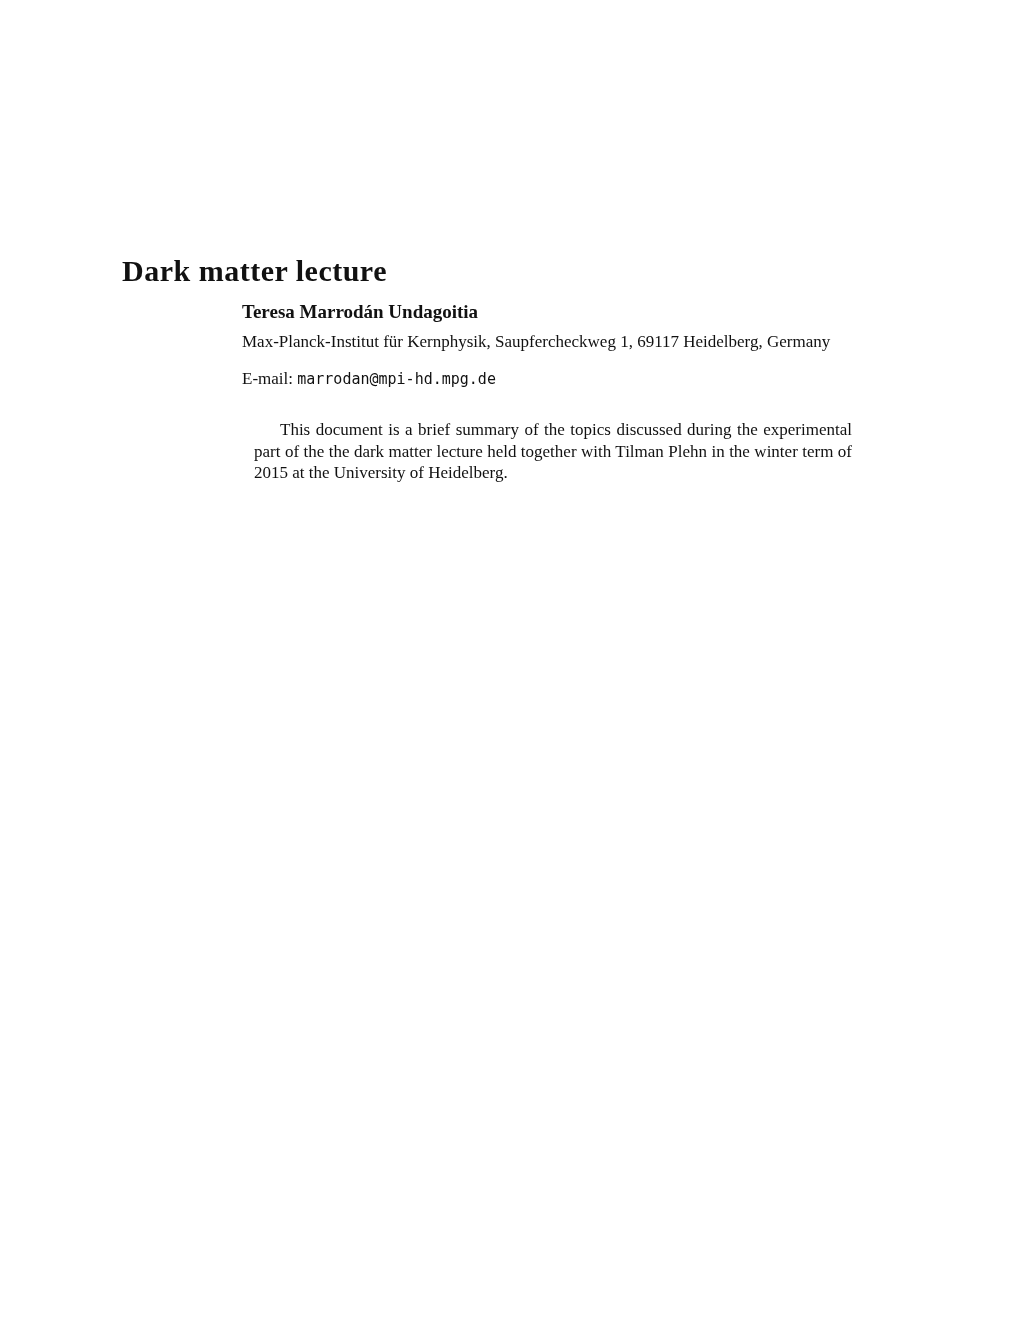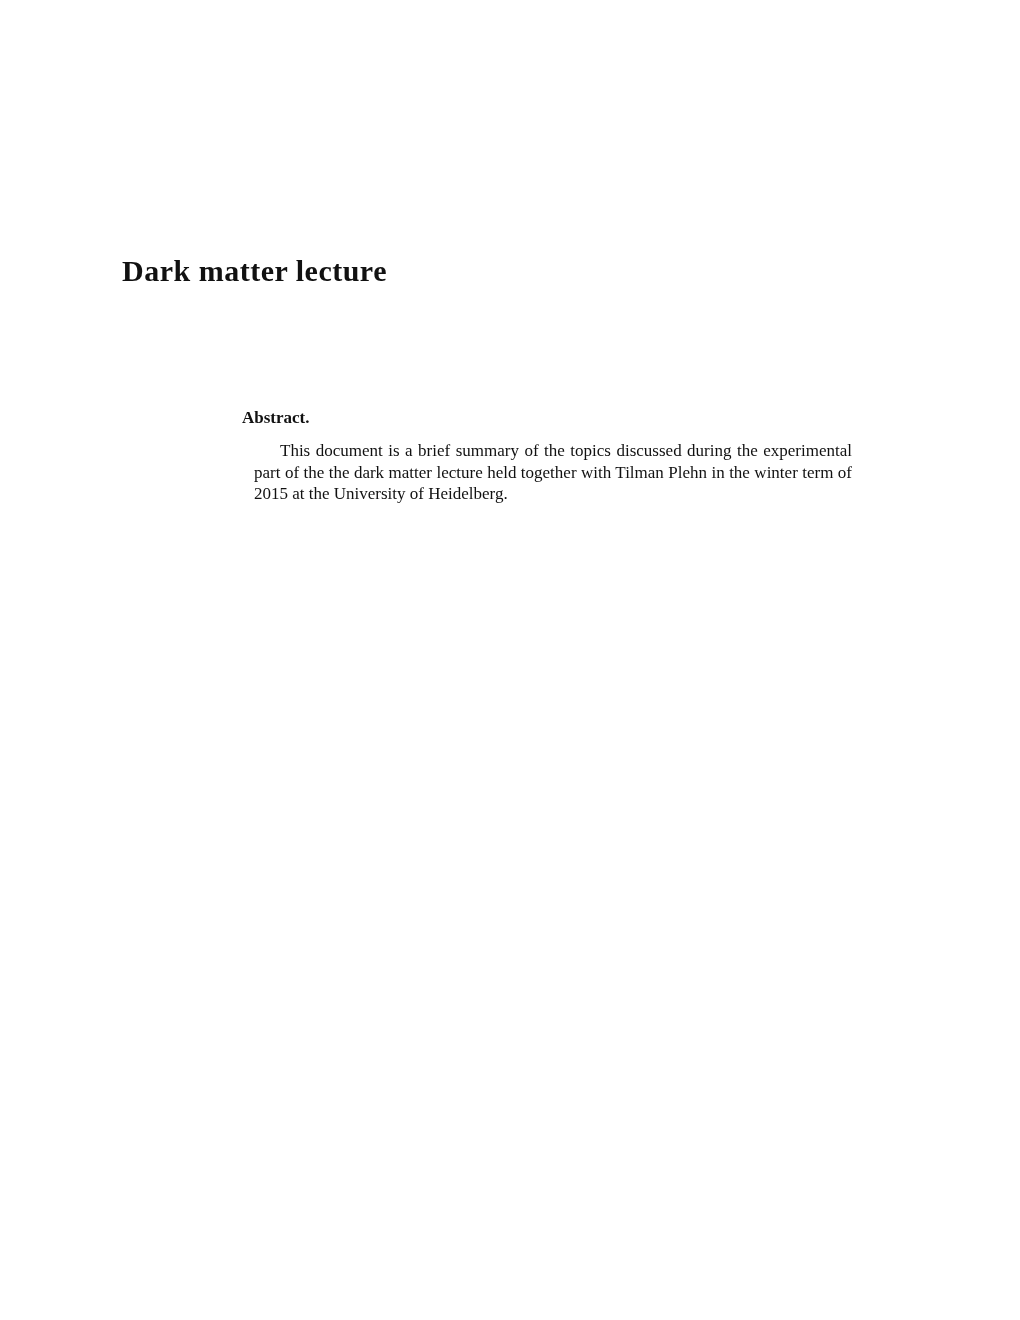--- a/index.html
+++ b/index.html
@@ -71,19 +71,23 @@
     margin: 12px;
   }
 </style>
 </head>
 <body>
 
 <div class="page">
 
   <h1 class="doc-title">Dark matter lecture</h1>
 
+  <div class="author-block">
+    <p class="author-name">Teresa Marrodán Undagoitia</p>
+    <p class="affiliation">Max-Planck-Institut für Kernphysik, Saupfercheckweg 1, 69117 Heidelberg, Germany</p>
+    <p class="email-line"><span>E-mail: </span><span class="email-address">marrodan@mpi-hd.mpg.de</span></p>
+  </div>
 
   <div class="abstract-block">
-    <p class="abstract-heading">Abstract.</p>
     <p class="abstract-text">This document is a brief summary of the topics discussed during the experimental part of the the dark matter lecture held together with Tilman Plehn in the winter term of 2015 at the University of Heidelberg.</p>
   </div>
 
 </div>
 
 </body></html>

